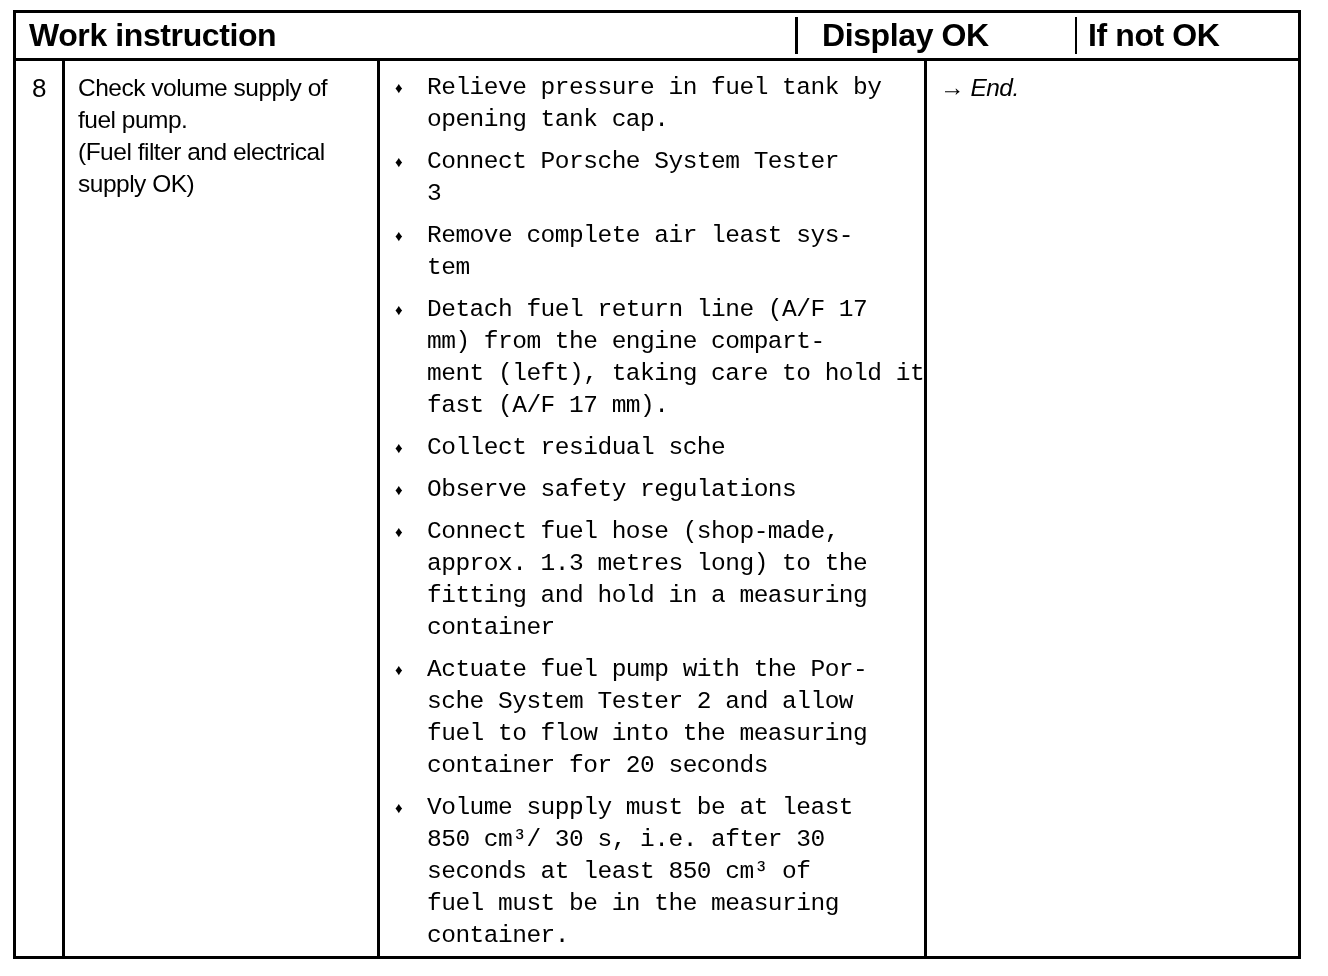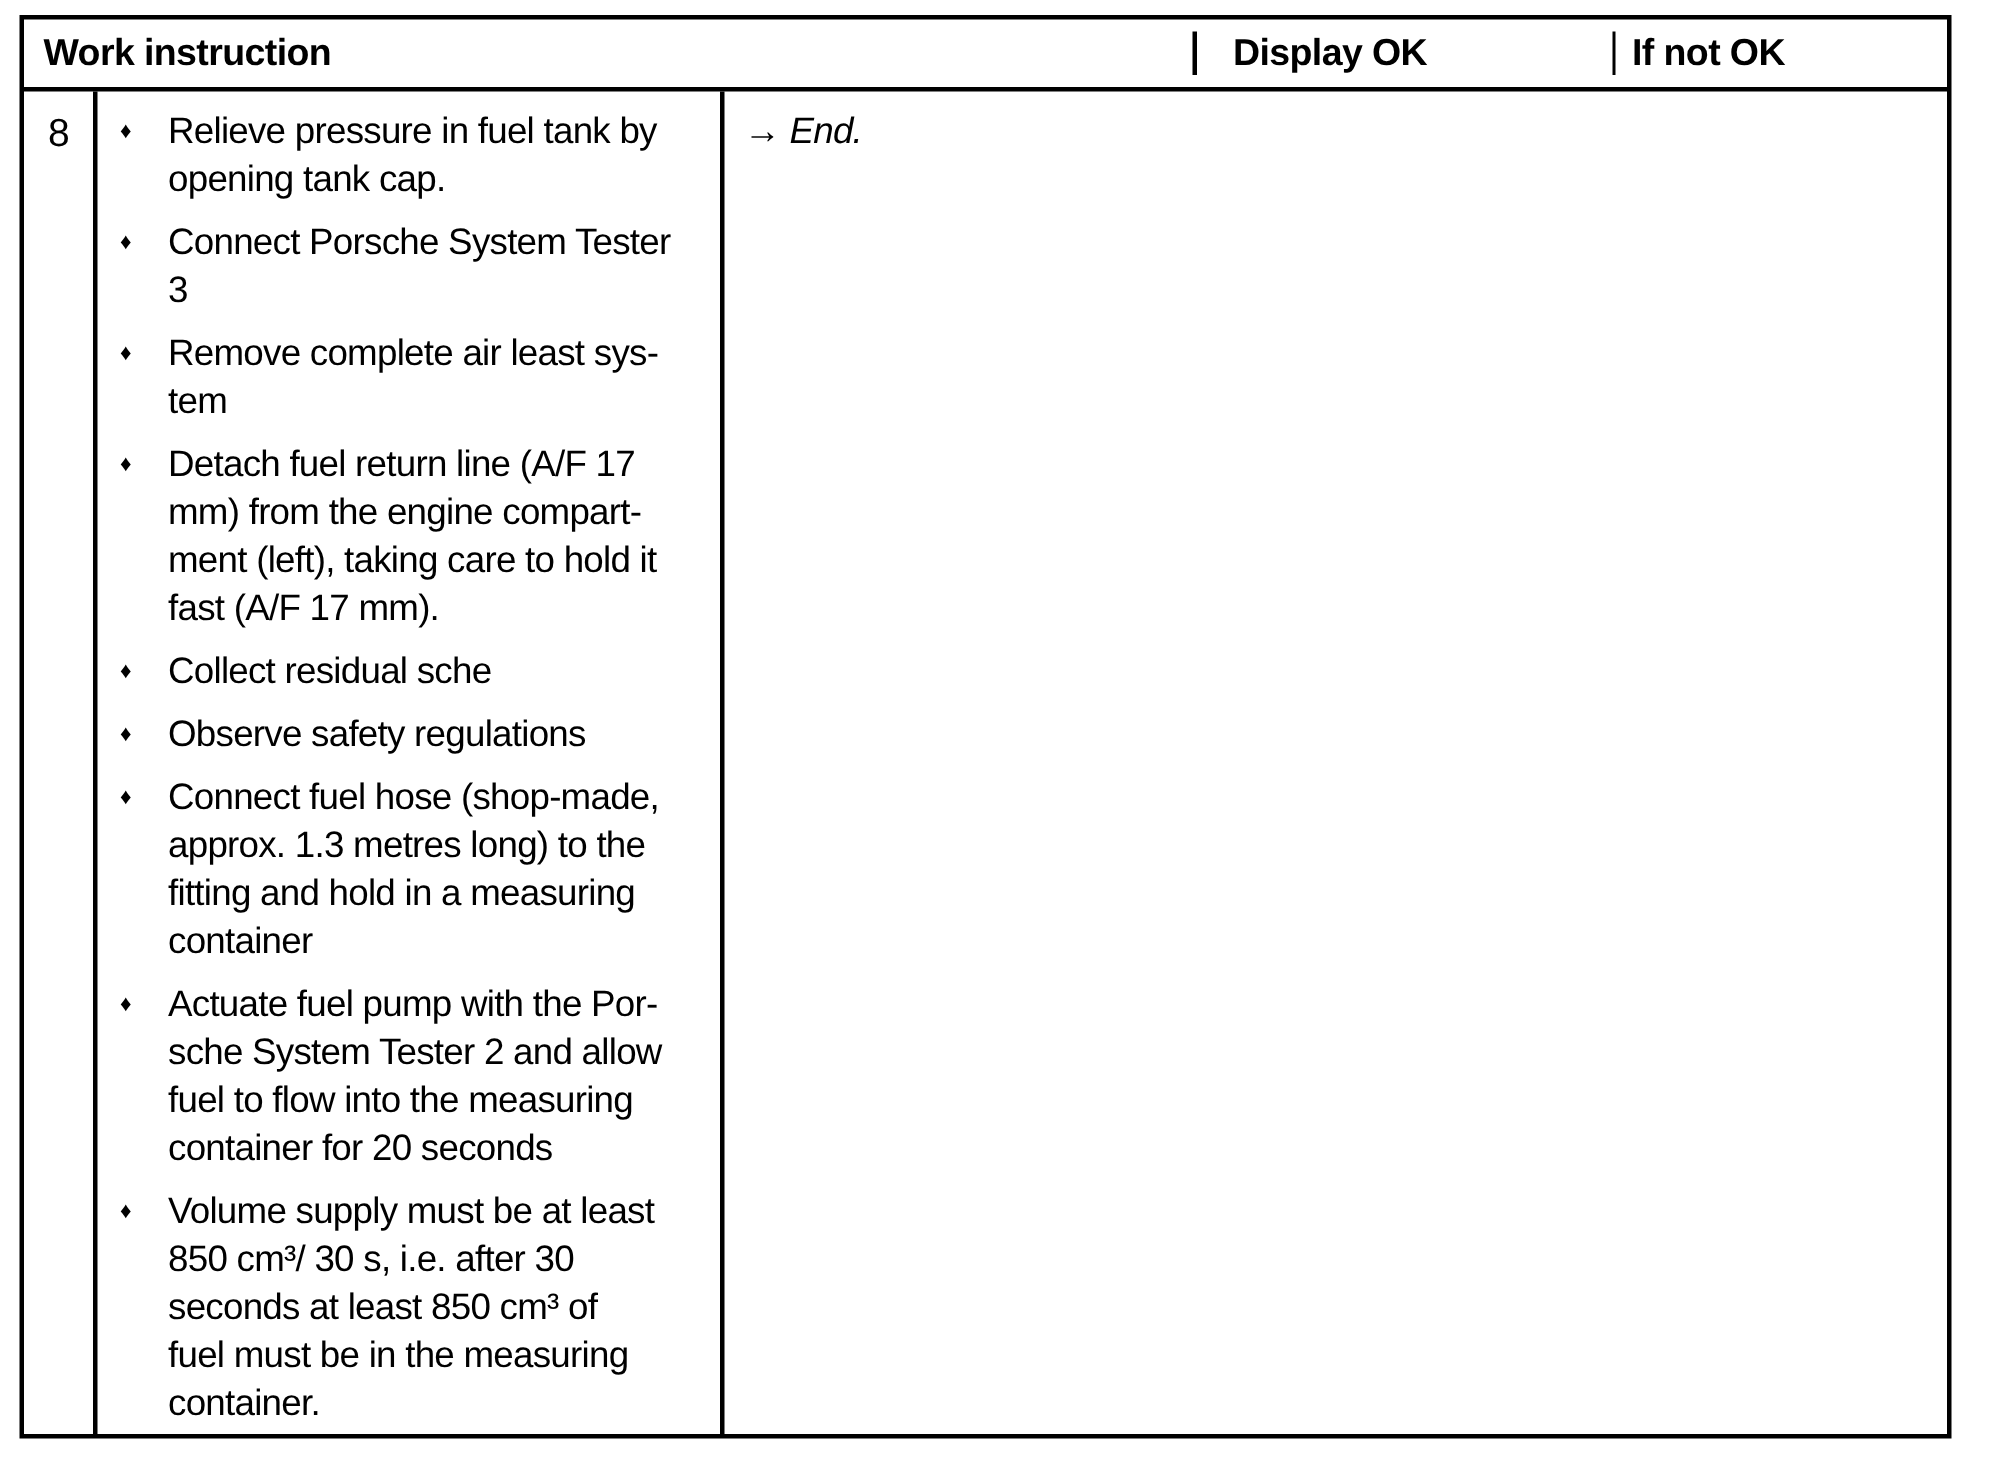--- a/index.html
+++ b/index.html
@@ -18,21 +18,21 @@
     flex-direction: column;
     overflow: hidden;
   }
   
   .header-row {
     display: flex;
     height: 48px;
     flex: 0 0 48px;
     border-bottom: 3px solid #000;
     font-weight: bold;
-    font-size: 25px;
+    font-size: 32px;
     letter-spacing: -0.4px;
     align-items: center;
   }
   .th-work   { flex: 0 0 779px; padding-left: 13px; }
   .th-display{ flex: 0 0 255px; border-left: 3px solid #000; padding-left: 24px; }
   .th-ifnot  { flex: 1 1 auto;  border-left: 2px solid #000; padding-left: 11px; margin-left: 25px; }
   
   .body-row { display: flex; flex: 1 1 auto; }
   .td {
     font-size: 24.5px;
@@ -70,37 +70,42 @@
   .bullet-item + .bullet-item { margin-top: 10px; }
   .bullet-glyph {
     flex: 0 0 35px;
     font-size: 15px;
     line-height: 32px;
     padding-left: 3px;
   }
   .bullet-text {
     flex: 1 1 auto;
     white-space: pre;
+    font-family: Liberation Mono, monospace;
   }
 </style>
 </head>
 <body>
 
 <div class="doc-table">
 
   <div class="header-row">
     <div class="th-work">Work instruction</div>
     <div class="th-display">Display OK</div>
     <div class="th-ifnot">If not OK</div>
   </div>
 
   <div class="body-row">
 
     <div class="td td-num">8</div>
 
+    <div class="td td-desc">Check volume supply of
+fuel pump.
+(Fuel filter and electrical
+supply OK)</div>
 
     <div class="td td-bullets">
 
         <div class="bullet-item">
           <span class="bullet-glyph">♦</span>
           <span class="bullet-text">Relieve pressure in fuel tank by
 opening tank cap.</span>
         </div>
 
         <div class="bullet-item">

